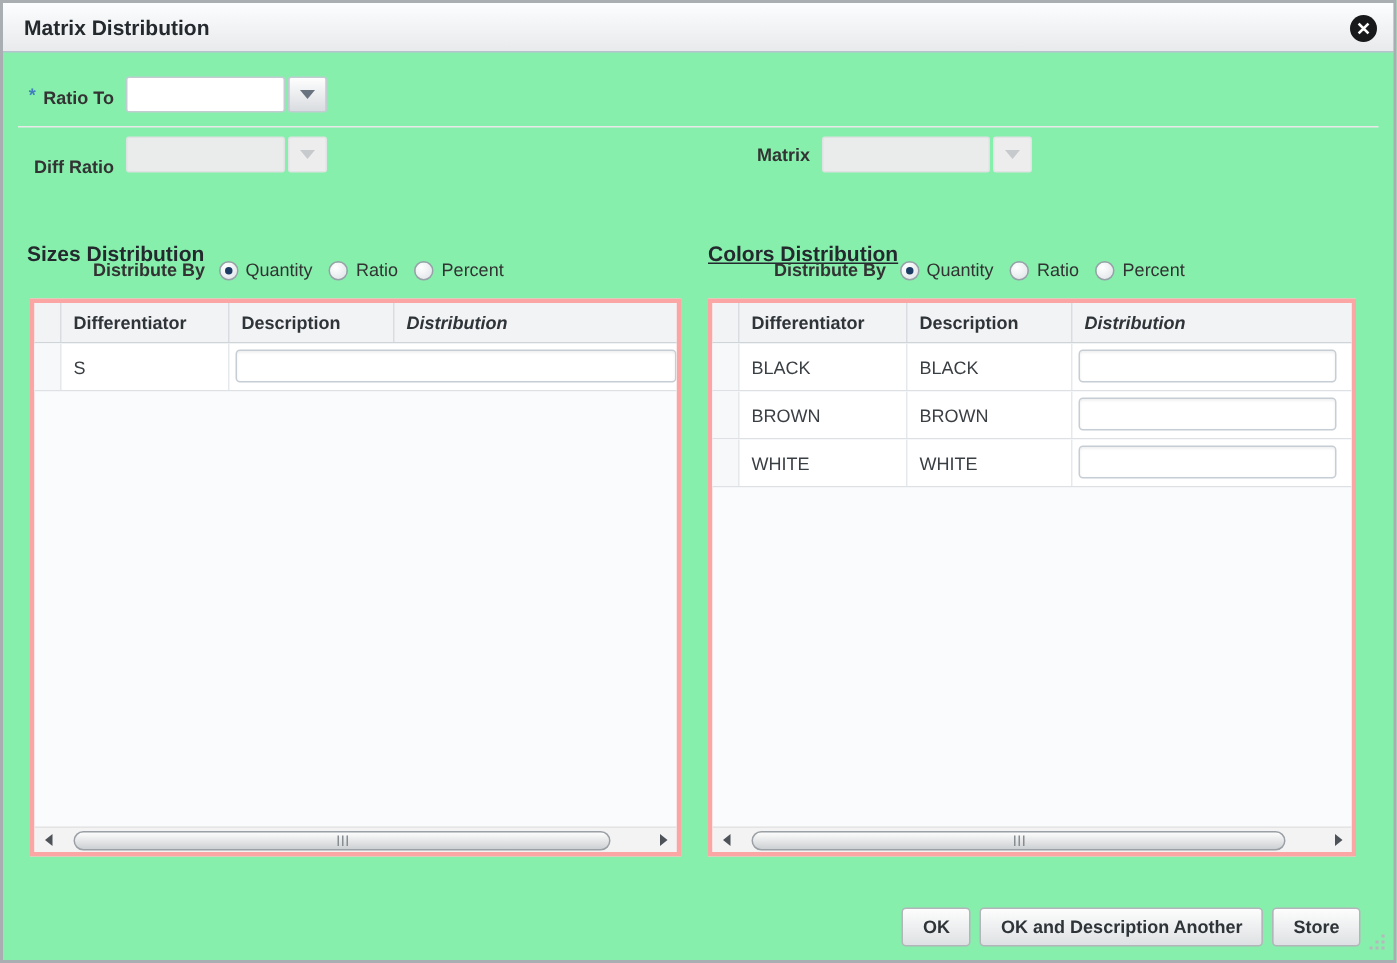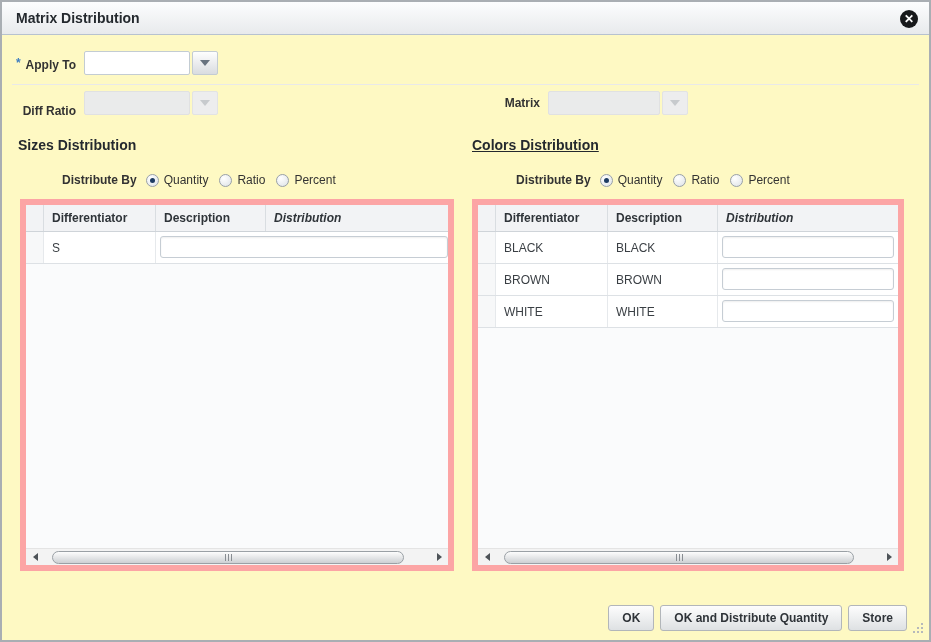--- a/index.html
+++ b/index.html
@@ -1,19 +1,19 @@
 <!DOCTYPE html>
 <html><head>
 <meta charset="utf-8">
 <style>
   * { margin:0; padding:0; }
   body { background:#fff; font-family:"Liberation Sans", sans-serif; }
 
   .dialog { position:relative; width:931px; height:642px; box-sizing:border-box;
-            border:2px solid #a9aeb3; background:#fef9c3; overflow:hidden; }
+            border:2px solid #a9aeb3; background:#86efac; overflow:hidden; }
 
   
   .titlebar { height:32px; background:linear-gradient(#fcfdfe,#e8eaec);
               border-bottom:1px solid #b7c2cf; display:flex; align-items:center;
               padding:0 14px; font-size:14px; font-weight:bold; color:#24292e; }
   .close-btn { position:absolute; top:8px; right:11px; width:18px; height:18px;
                border-radius:50%; background:#17191b; color:#fff; font-size:12px;
                font-weight:bold; display:flex; align-items:center; justify-content:center;
                cursor:pointer; line-height:1; }
 
@@ -33,35 +33,35 @@
                      cursor:pointer; }
   .arrow-down { width:0; height:0; border-left:5px solid transparent;
                 border-right:5px solid transparent; border-top:6px solid #68737f; }
   .combo.disabled input { background:#eaebeb; border-color:#e0e1e2; }
   .combo.disabled .drop-btn { background:#ededee; border-color:#e2e3e4; cursor:default; }
   .combo.disabled .arrow-down { border-top-color:#c7cacd; }
 
   .separator { position:absolute; top:82px; left:10px; right:10px; border-top:1px solid #e9e9e9; }
 
   
-  .section-heading { position:absolute; font-size:14px; font-weight:bold; color:#24292e; }
+  .section-heading { position:absolute; font-size:14px; font-weight:bold; color:#24292e;margin-top:24px; }
 
   
   .distribute-row { position:absolute; font-size:12px; color:#333; display:flex;
                     align-items:center; height:16px; }
   .distribute-row .dlabel { font-weight:bold; margin-right:9px;padding-left:44px; }
   .radio { display:inline-block; width:13px; height:13px; border-radius:50%;
            border:1px solid #98a0a8; background:radial-gradient(circle at 35% 30%, #ffffff, #dde2e6);
            box-sizing:border-box; position:relative; margin-right:5px; cursor:pointer; flex:0 0 auto; }
   .radio.checked::after { content:""; position:absolute; left:3px; top:3px; width:5px;
                           height:5px; border-radius:50%; background:#1d3c63; }
   .radio-label { margin-right:11px; }
 
   
-  .dist-table { position:absolute; top:197px; height:372px; border:6px solid #fca5a5;
+  .dist-table { position:absolute; top:197px; height:372px; border:3px solid #fca5a5;
                 background:#fafbfc; display:flex; flex-direction:column; box-sizing:border-box; }
   .thead { display:flex; height:27px; background:#f2f3f5; border-bottom:1px solid #cfd4d9;
            flex:0 0 auto; box-sizing:border-box; }
   .th { box-sizing:border-box; border-right:1px solid #d9dde1; padding:6px 0 0 8px;
         font-weight:bold; font-size:12px; color:#2f3439; overflow:hidden; }
   .th.sel { width:18px; padding:0; }
   .th.c1 { width:112px; }
   .th.c2 { width:110px; }
   .th.c3 { flex:1; border-right:none;font-style:italic; }
   .tr { display:flex; height:32px; background:#fff; border-bottom:1px solid #dde1e5;
@@ -112,21 +112,21 @@
 <body>
 
 <div class="dialog">
 
   <div class="titlebar">
     <span>Matrix Distribution</span>
   </div>
   <div class="close-btn">✕</div>
 
   <div class="label-box" style="top:49px; left:0; width:74px;">
-    <span class="req">*</span><span>Apply To</span>
+    <span class="req">*</span><span>Ratio To</span>
   </div>
   <div class="combo" style="top:49px; left:82px;">
     <input type="text" value="" style="">
     <div class="drop-btn">
       <div class="arrow-down"></div>
     </div>
   </div>
 
   <div class="separator"></div>
 
@@ -254,21 +254,21 @@
         </div>
       </div>
       <div class="scroll-arrow">
           <div class="tri-right"></div>
         </div>
     </div>
   </div>
 
   <div class="footer">
     <button class="btn-std">OK</button>
-    <button class="btn-std">OK and Distribute Quantity</button>
+    <button class="btn-std">OK and Description Another</button>
     <button class="btn-std">Store</button>
   </div>
 
   <div class="resize-grip">
       <i></i>
     </div>
 
 </div>
 
 </body></html>

